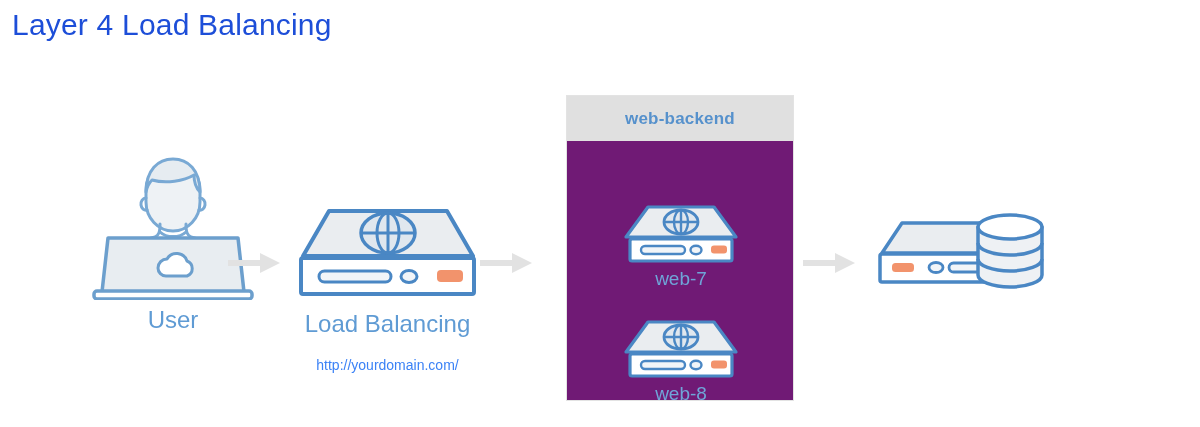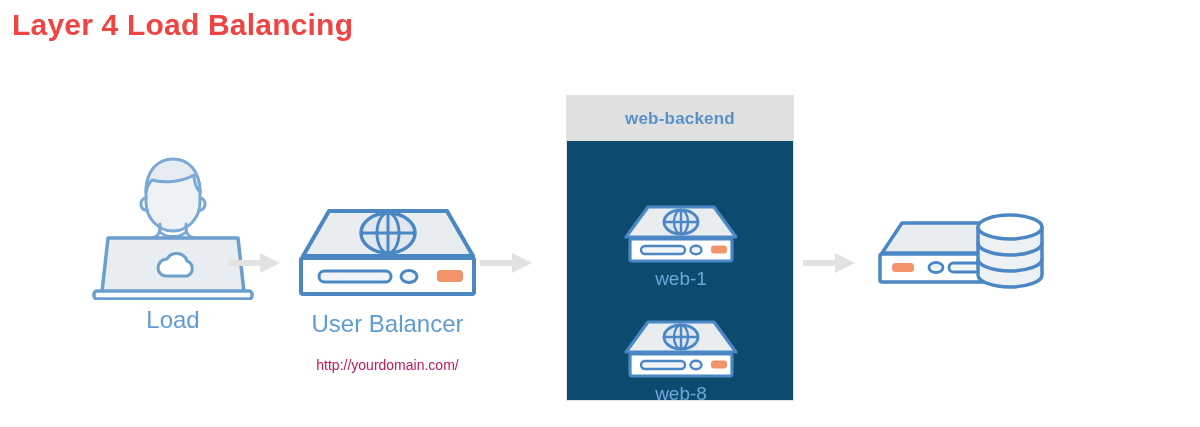--- a/index.html
+++ b/index.html
@@ -15,40 +15,40 @@
     overflow: hidden;
     font-family: "Liberation Sans", sans-serif;
     -webkit-font-smoothing: antialiased;
   }
 
   #diagram-title {
     position: absolute;
     left: 12px;
     top: 8px;
     font-size: 30px;
-    font-weight: 700;
-    color: #ef4444;
+    font-weight: 400;
+    color: #1d4ed8;
     letter-spacing: 0.2px;
     white-space: nowrap;
   }
 
   .node {
     position: absolute;
   }
   .node-label {
     text-align: center;
     color: #5f9bd4;
     font-size: 24px;
     font-weight: 400;
     white-space: nowrap;
     line-height: 1;
   }
   .node-sublabel {
     text-align: center;
-    color: #be185d;
+    color: #3b82f6;
     font-size: 14px;
     font-weight: 400;
     white-space: nowrap;
     line-height: 1;
   }
   .node-label-sm {
     text-align: center;
     color: #6fa5d8;
     font-size: 19px;
     font-weight: 400;
@@ -67,21 +67,21 @@
   #node-lb .node-label { margin-top: 12px; }
   #node-lb .node-sublabel { margin-top: 22px; }
 
   
   #group-web-backend {
     position: absolute;
     left: 566px;
     top: 95px;
     width: 228px;
     height: 306px;
-    background: #0c4a6e;
+    background: #701a75;
     border: 1px solid #e3e3e3;
   }
   #group-web-backend .group-header {
     height: 45px;
     background: #e0e0e0;
     display: flex;
     align-items: center;
     justify-content: center;
   }
   #group-web-backend .group-header-title {
@@ -132,21 +132,21 @@
       <path d="M108 74 c0 8 1 11 5 13 c22 6 34 14 41 25" stroke="#79a9d4" stroke-width="3" fill="none" stroke-linecap="round"></path>
       <path d="M82 82 a16 11 0 0 0 26 0" stroke="#79a9d4" stroke-width="3" fill="none" stroke-linecap="round"></path>
 
       <path d="M30 88 h130 l6 54 h-142 z" fill="#e8edf1" stroke="#6c9fcd" stroke-width="3.5" stroke-linejoin="round"></path>
 
       <path d="M80 118 a9 9 0 0 1 9 -9 a11 11 0 0 1 20 2 a8 8 0 0 1 0 15 h-21 a8 8 0 0 1 -8 -8 z" fill="#ffffff" stroke="#6c9fcd" stroke-width="3" stroke-linejoin="round"></path>
 
       <rect x="16" y="141" width="158" height="8" rx="3" fill="#ffffff" stroke="#6c9fcd" stroke-width="3.5"></rect>
     </svg>
   </div>
-  <div class="node-label">Load</div>
+  <div class="node-label">User</div>
 </div>
 
 <div class="arrow" id="arrow-user-lb">
   <svg width="52" height="26" viewBox="0 0 52 26" xmlns="http://www.w3.org/2000/svg">
     <path d="M0 10 h32 v-7 l20 10 l-20 10 v-7 h-32 z" fill="#e2e2e2"></path>
   </svg>
 </div>
 
 <div class="node" id="node-lb">
   <div class="icon-wrap">
@@ -161,21 +161,21 @@
 
       <rect x="16" y="53" width="173" height="36" rx="2" fill="#ffffff" stroke="#4a87c4" stroke-width="4"></rect>
 
       <rect x="34" y="66" width="72" height="11" rx="5.5" fill="#f2f5f8" stroke="#4a87c4" stroke-width="3"></rect>
 
       <ellipse cx="124" cy="71.5" rx="8" ry="6" fill="#f2f5f8" stroke="#4a87c4" stroke-width="3"></ellipse>
 
       <rect x="152" y="65" width="26" height="12" rx="4" fill="#f2936c"></rect>
     </svg>
   </div>
-  <div class="node-label">User Balancer</div>
+  <div class="node-label">Load Balancing</div>
   <div class="node-sublabel">http://yourdomain.com/</div>
 </div>
 
 <div class="arrow" id="arrow-lb-backend">
   <svg width="52" height="26" viewBox="0 0 52 26" xmlns="http://www.w3.org/2000/svg">
     <path d="M0 10 h32 v-7 l20 10 l-20 10 v-7 h-32 z" fill="#e2e2e2"></path>
   </svg>
 </div>
 
 <div id="group-web-backend">
@@ -191,21 +191,21 @@
           <ellipse cx="59" cy="19" rx="17" ry="12" fill="#e0e7ee" stroke="#4a87c4" stroke-width="2.8"></ellipse>
           <ellipse cx="59" cy="19" rx="7" ry="12" fill="none" stroke="#4a87c4" stroke-width="2.4"></ellipse>
           <line x1="59" y1="7" x2="59" y2="31" stroke="#4a87c4" stroke-width="2.4"></line>
           <line x1="42" y1="19" x2="76" y2="19" stroke="#4a87c4" stroke-width="2.4"></line>
           <rect x="8" y="36" width="102" height="22" rx="2" fill="#ffffff" stroke="#4a87c4" stroke-width="3.2"></rect>
           <rect x="19" y="43" width="44" height="8" rx="4" fill="#f2f5f8" stroke="#4a87c4" stroke-width="2.4"></rect>
           <ellipse cx="74" cy="47" rx="5.5" ry="4.2" fill="#f2f5f8" stroke="#4a87c4" stroke-width="2.4"></ellipse>
           <rect x="89" y="42.5" width="16" height="8" rx="3" fill="#f2936c"></rect>
         </svg>
       </div>
-      <div class="node-label-sm">web-1</div>
+      <div class="node-label-sm">web-7</div>
     </div>
 
     <div class="node" id="node-web-2">
       <div class="srv-sm-wrap">
         <svg width="118" height="62" viewBox="0 0 118 62" xmlns="http://www.w3.org/2000/svg">
           <path d="M26 4 h66 l22 30 h-110 z" fill="#eaedf0" stroke="#4a87c4" stroke-width="3.2" stroke-linejoin="round"></path>
           <ellipse cx="59" cy="19" rx="17" ry="12" fill="#e0e7ee" stroke="#4a87c4" stroke-width="2.8"></ellipse>
           <ellipse cx="59" cy="19" rx="7" ry="12" fill="none" stroke="#4a87c4" stroke-width="2.4"></ellipse>
           <line x1="59" y1="7" x2="59" y2="31" stroke="#4a87c4" stroke-width="2.4"></line>
           <line x1="42" y1="19" x2="76" y2="19" stroke="#4a87c4" stroke-width="2.4"></line>

